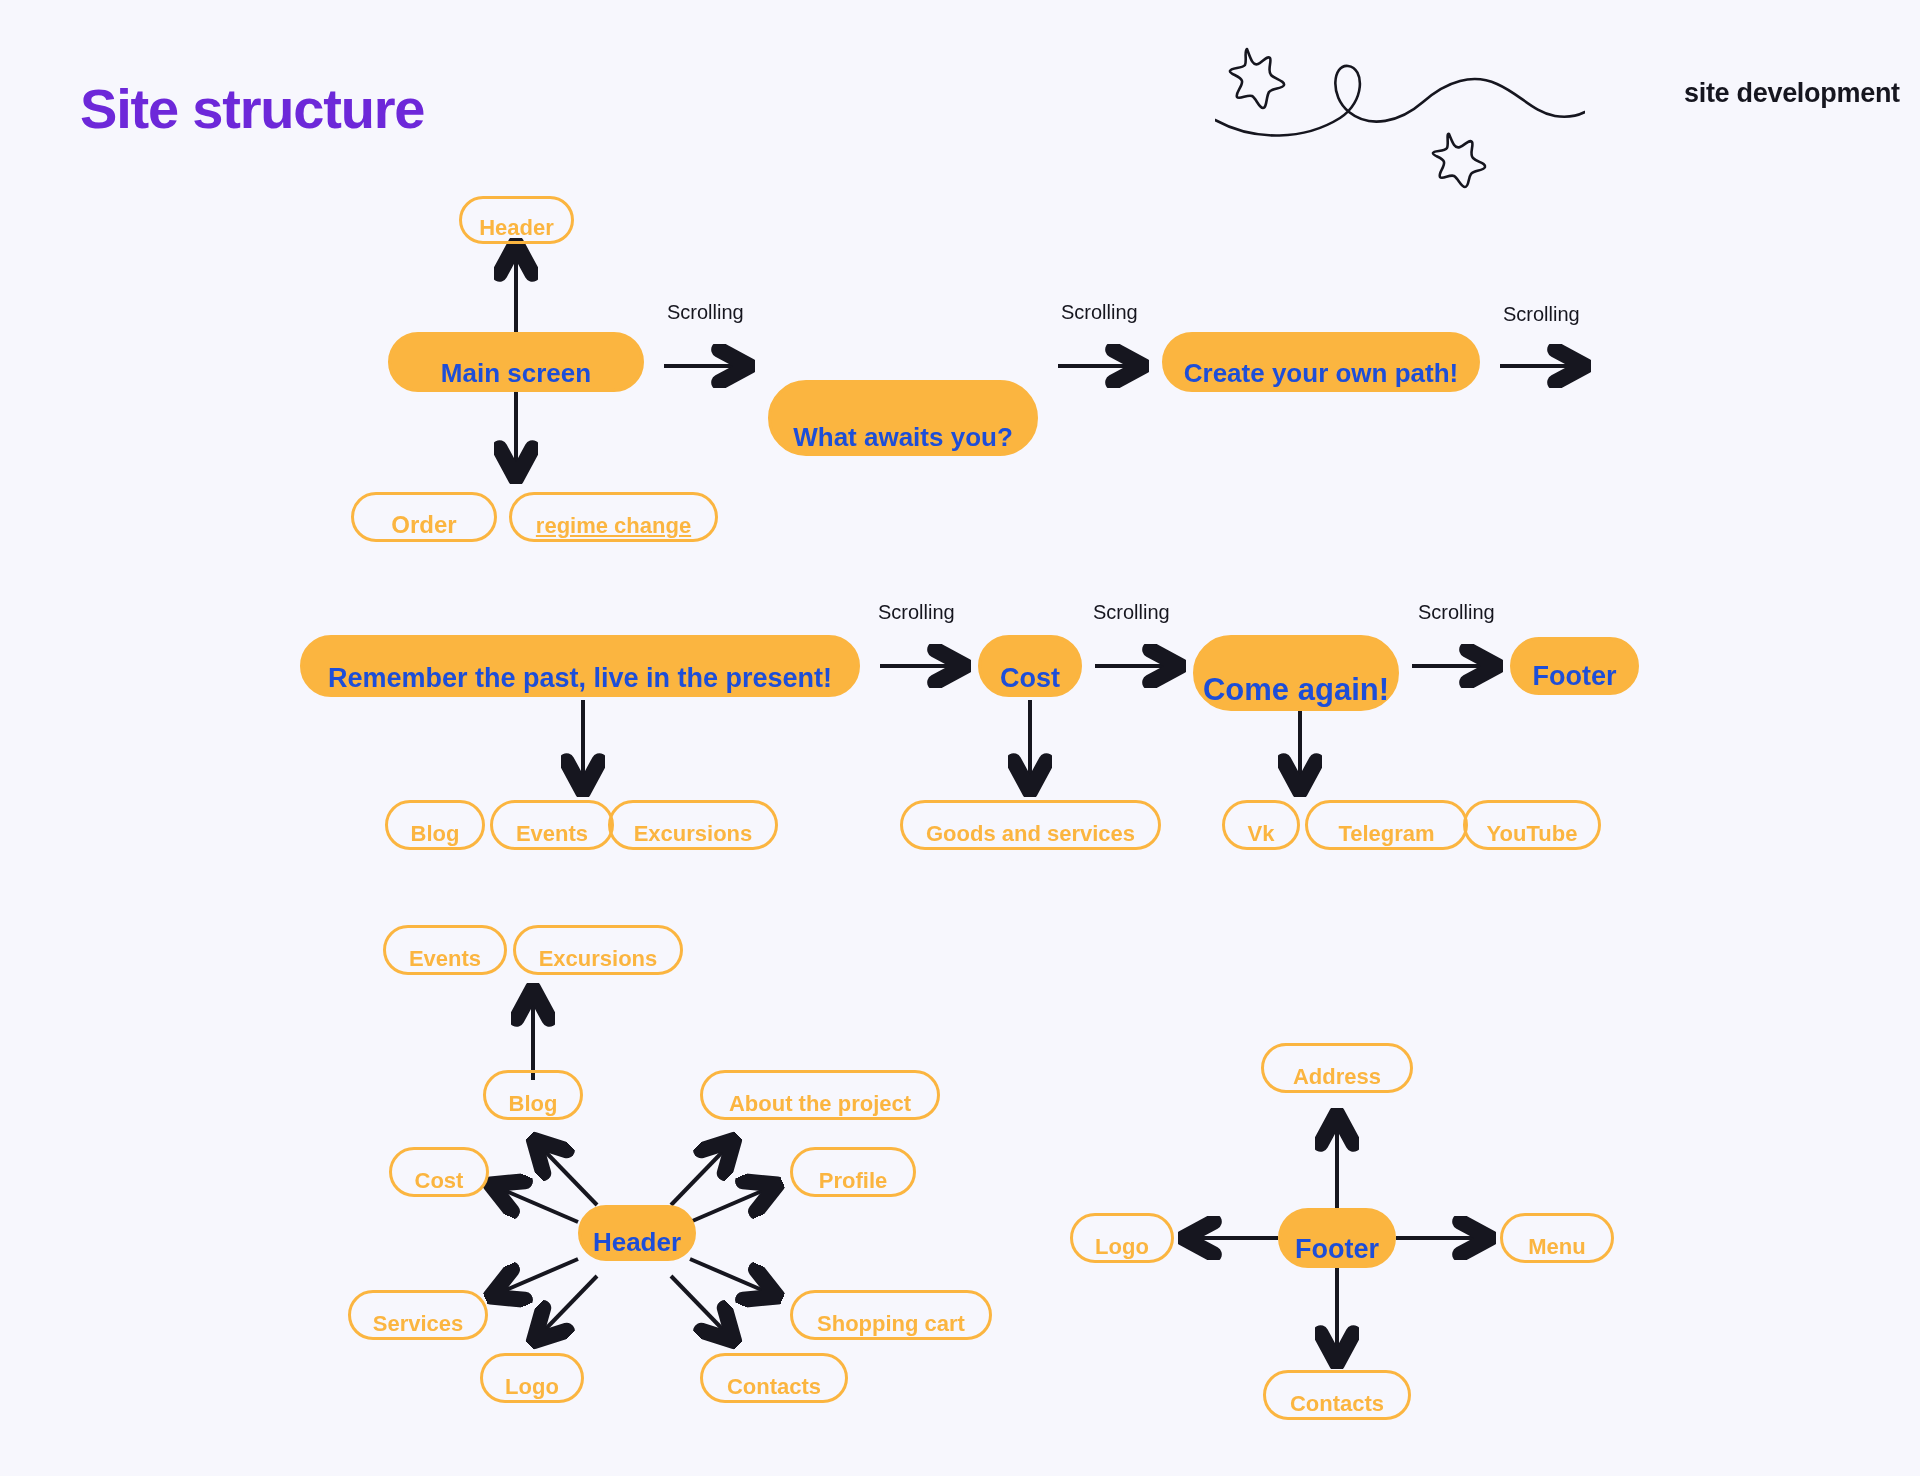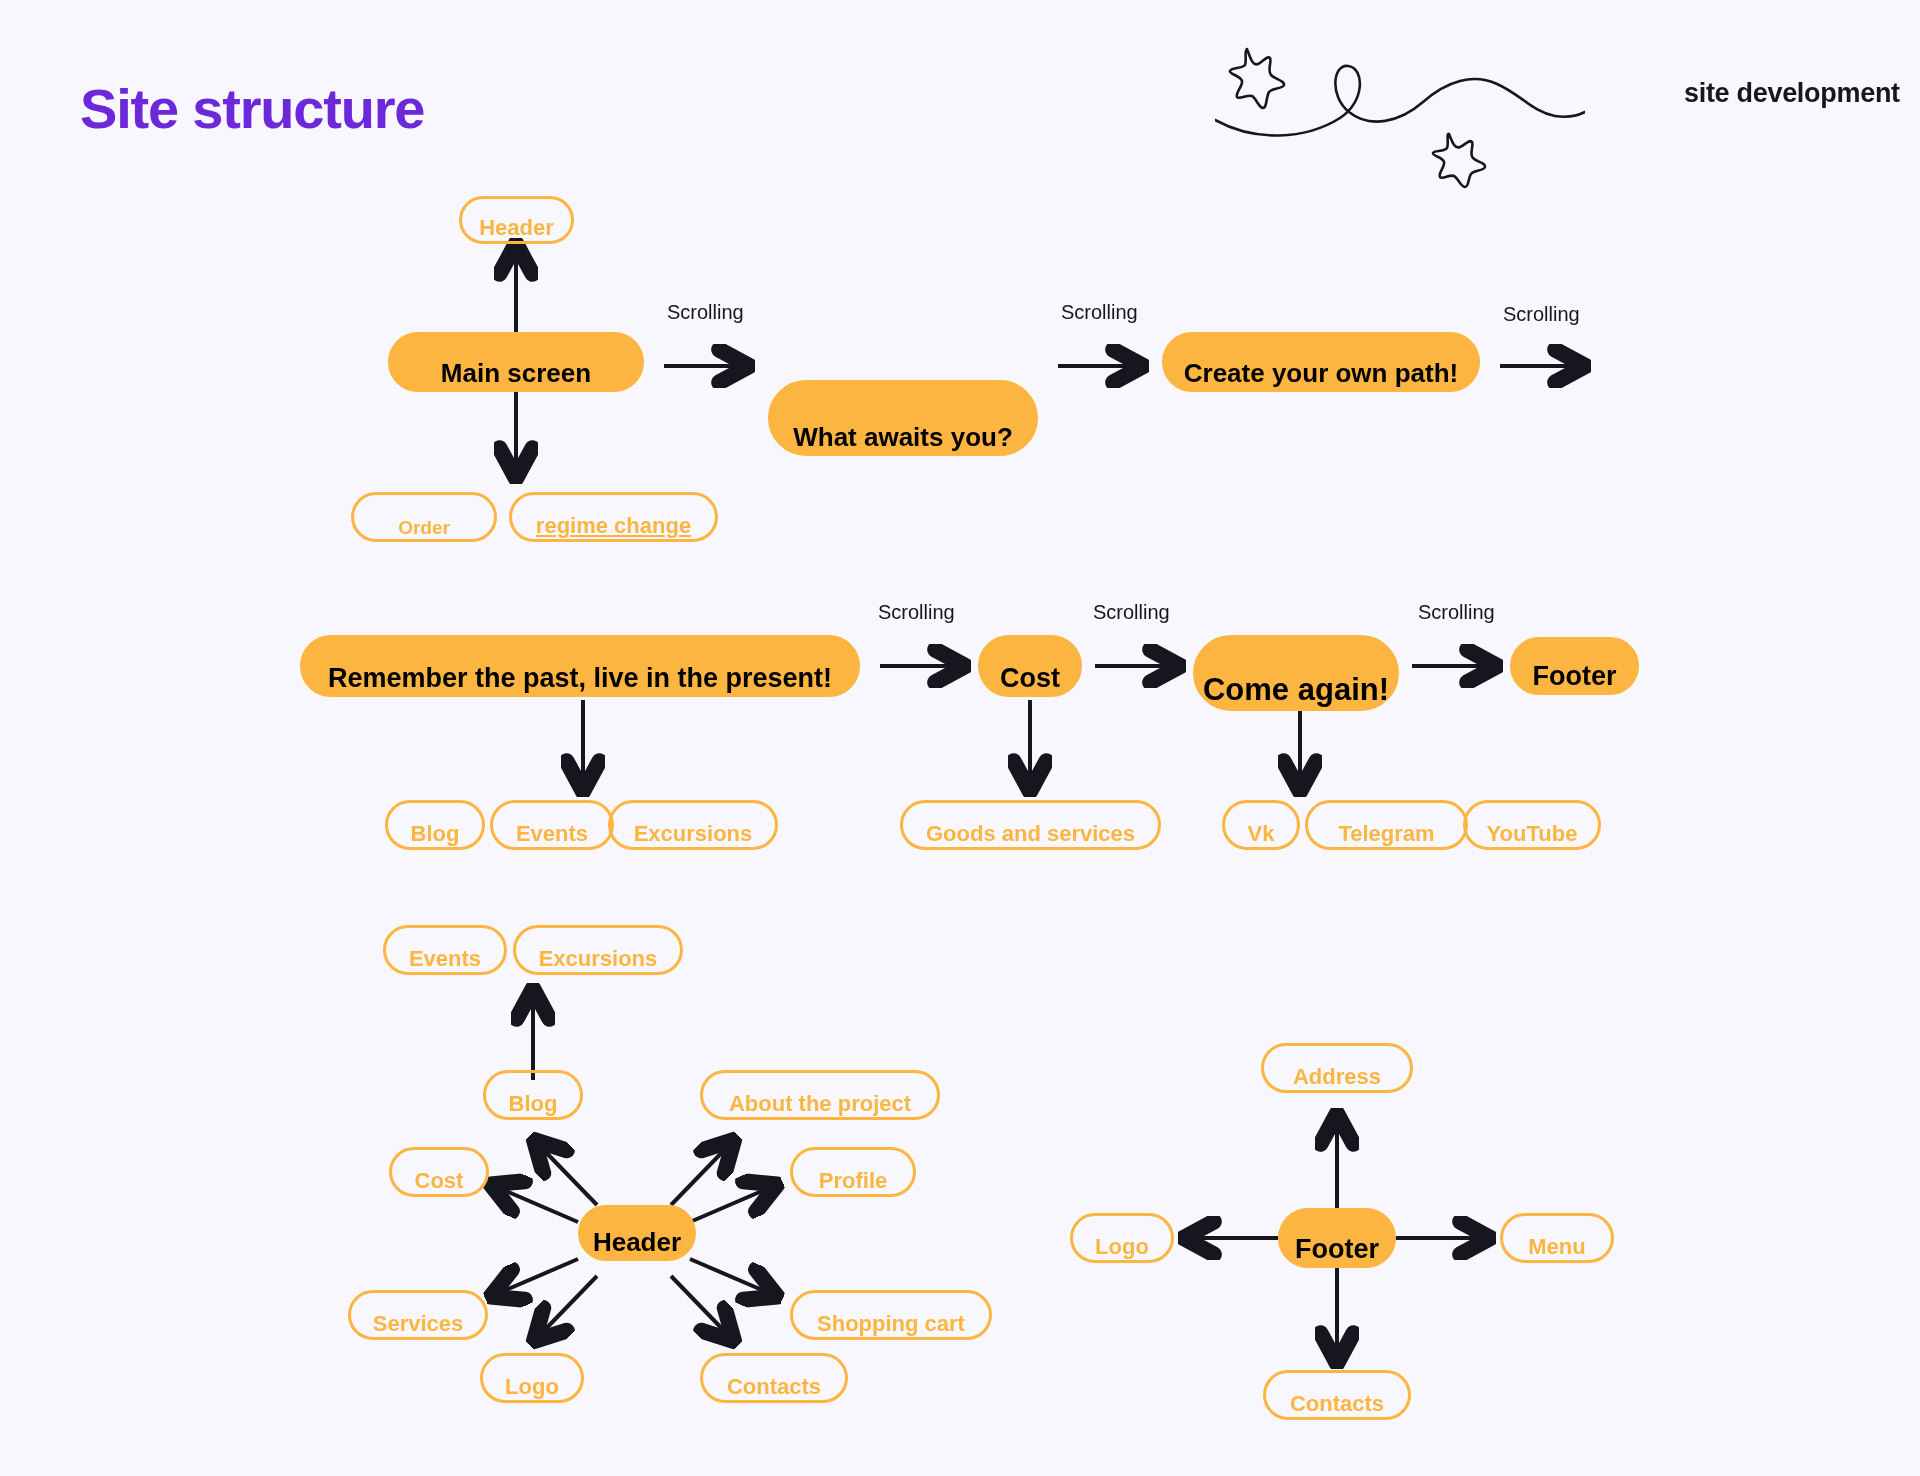--- a/index.html
+++ b/index.html
@@ -28,21 +28,21 @@
   
   .pill{
     position:absolute;
     display:flex;align-items:flex-end;justify-content:center;
     box-sizing:border-box;
     white-space:nowrap;
     border-radius:999px;
     font-weight:bold;
   }
   .pill.solid{
-    background:#FBB540;color:#000000;
+    background:#FBB540;color:#1d4ed8;
     border:3px solid #FBB540;
   }
   .pill.outline{
     background:transparent;color:#FBB540;
     border:3px solid #FBB540;
   }
 
   
   .edge-label{
     position:absolute;
@@ -119,21 +119,21 @@
   </div>
 
   <div class="pill solid" style="left:1162px;top:332px;width:318px;height:60px;font-size:26px;">
     <span>Create your own path!</span>
   </div>
 
   <div class="edge-label" style="left:667px;top:301px;">Scrolling</div>
   <div class="edge-label" style="left:1061px;top:301px;">Scrolling</div>
   <div class="edge-label" style="left:1503px;top:303px;">Scrolling</div>
 
-  <div class="pill outline" style="left:351px;top:492px;width:146px;height:50px;font-size:19px;">
+  <div class="pill outline" style="left:351px;top:492px;width:146px;height:50px;font-size:24px;">
     <span>Order</span>
   </div>
   <div class="pill outline" style="left:509px;top:492px;width:209px;height:50px;font-size:22px;text-decoration:underline;">
     <span>regime change</span>
   </div>
 
   <div class="pill solid" style="left:300px;top:635px;width:560px;height:62px;font-size:27px;">
     <span>Remember the past, live in the present!</span>
   </div>
 

